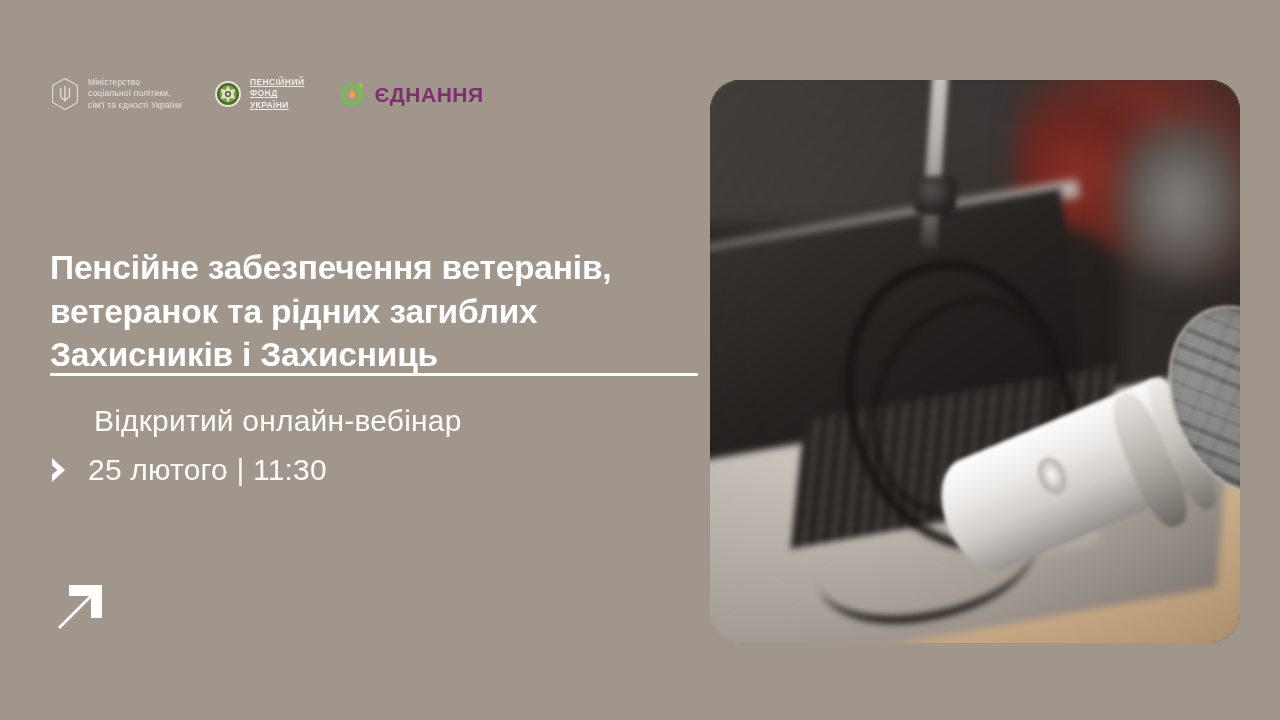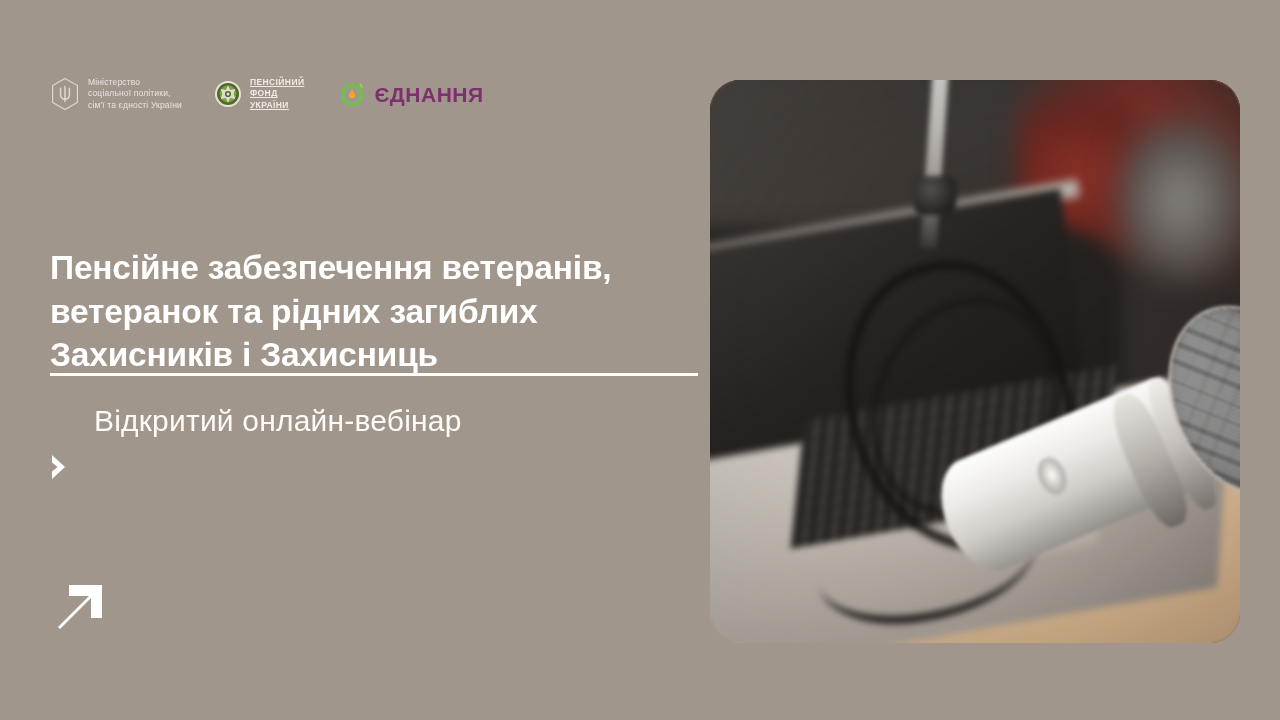--- a/index.html
+++ b/index.html
@@ -299,20 +299,21 @@
 <h1 class="headline">Пенсійне забезпечення ветеранів, ветеранок та рідних загиблих Захисників і Захисниць</h1>
 
 <div class="divider"></div>
 
 <div class="subtitle">Відкритий онлайн-вебінар</div>
 
 <div class="date-row">
   <svg class="chev" viewBox="0 0 22 30">
     <path d="M2 3 L15 15 L2 27 L2 19.5 L7.5 15 L2 10.5 Z" fill="#ffffff"></path>
   </svg>
+  <span class="date-text">25 лютого | 11:30</span>
 </div>
 
 <svg class="arrow-mark" viewBox="0 0 72 72">
   <path d="M14 56 L45 25 L25 25 L25 14 L58 14 L58 47 L47 47 L47 27 L16 58 Z" fill="#ffffff" transform="translate(-1,-1)"></path>
 </svg>
 
 <div class="photo">
   <div class="ph-wall"></div>
   <div class="ph-redblob"></div>
   <div class="ph-greyblob"></div>

